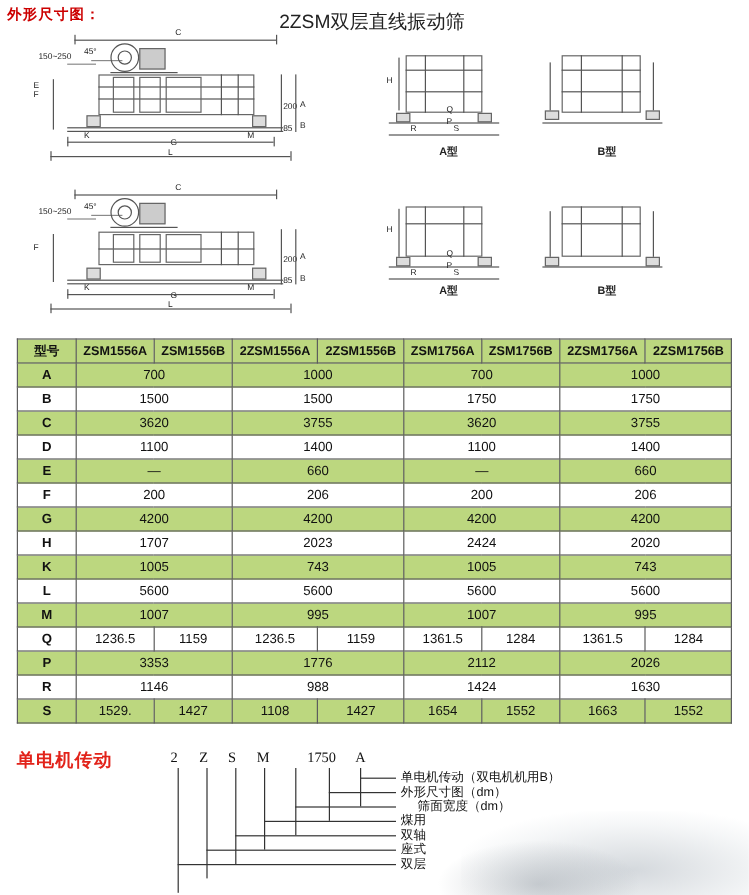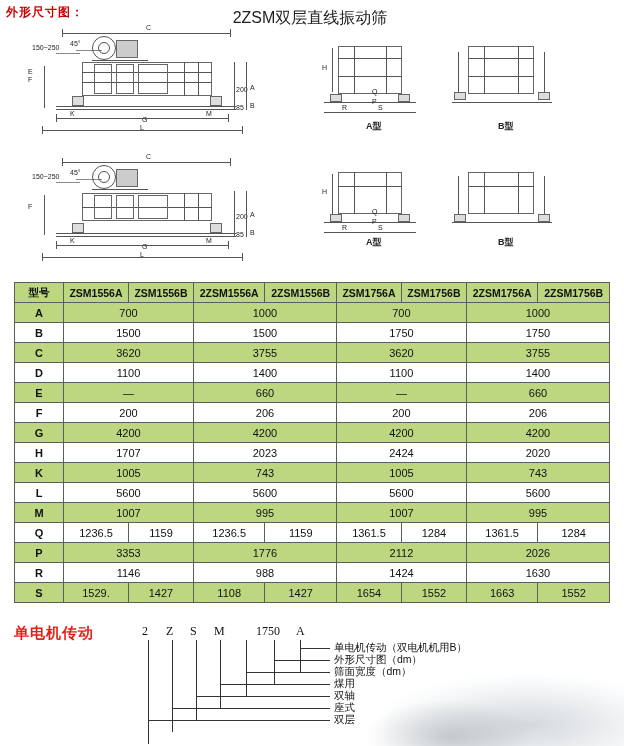--- a/index.html
+++ b/index.html
@@ -445,21 +445,21 @@
     <div class="mm-line h" style="left:300px;top:32px;width:30px;"></div>
     <div class="mm-line h" style="left:274px;top:44px;width:56px;"></div>
     <div class="mm-line h" style="left:246px;top:56px;width:84px;"></div>
     <div class="mm-line h" style="left:220px;top:68px;width:110px;"></div>
     <div class="mm-line h" style="left:196px;top:80px;width:134px;"></div>
     <div class="mm-line h" style="left:172px;top:92px;width:158px;"></div>
     <div class="mm-line h" style="left:148px;top:104px;width:182px;"></div>
 
     <div class="mm-txt" style="left:334px;top:25px;">单电机传动（双电机机用B）</div>
     <div class="mm-txt" style="left:334px;top:37px;">外形尺寸图（dm）</div>
-    <div class="mm-txt" style="left:334px;top:49px;">筛面宽度（dm）</div>
+    <div class="mm-txt" style="left:348px;top:49px;">筛面宽度（dm）</div>
     <div class="mm-txt" style="left:334px;top:61px;">煤用</div>
     <div class="mm-txt" style="left:334px;top:73px;">双轴</div>
     <div class="mm-txt" style="left:334px;top:85px;">座式</div>
     <div class="mm-txt" style="left:334px;top:97px;">双层</div>
   </div>
 
   <div class="blob"></div>
   <div class="blob2"></div>
 
 </div>

